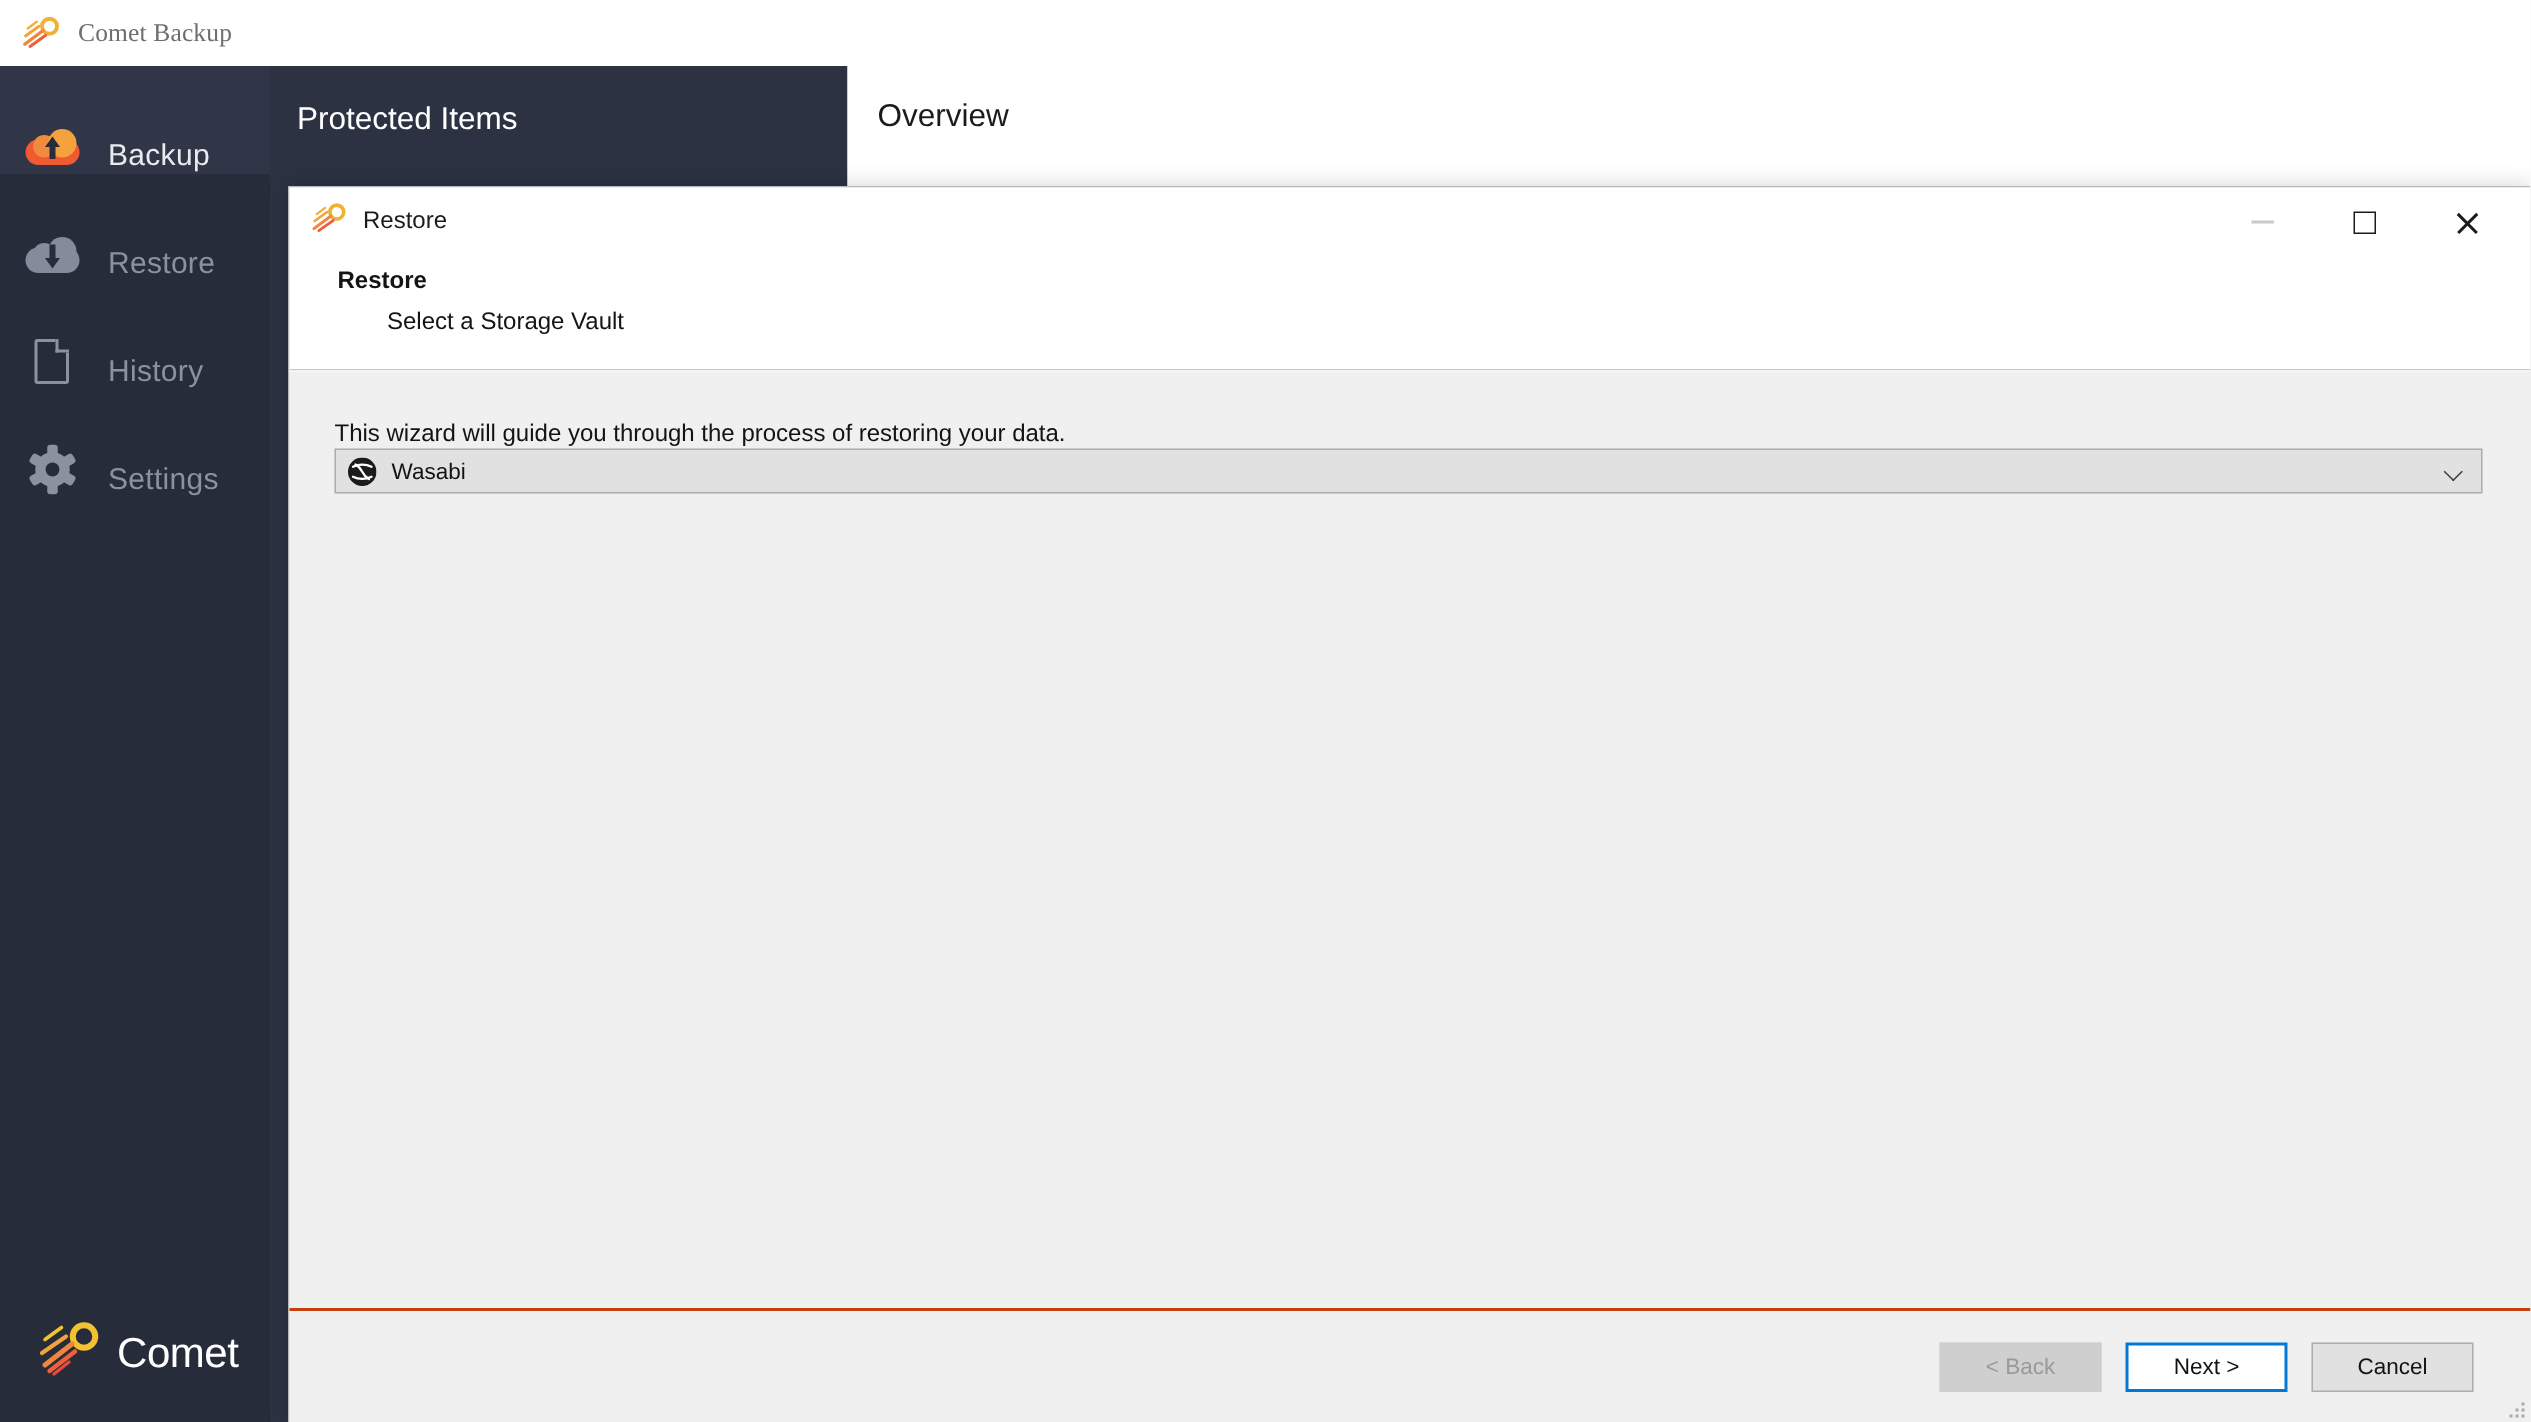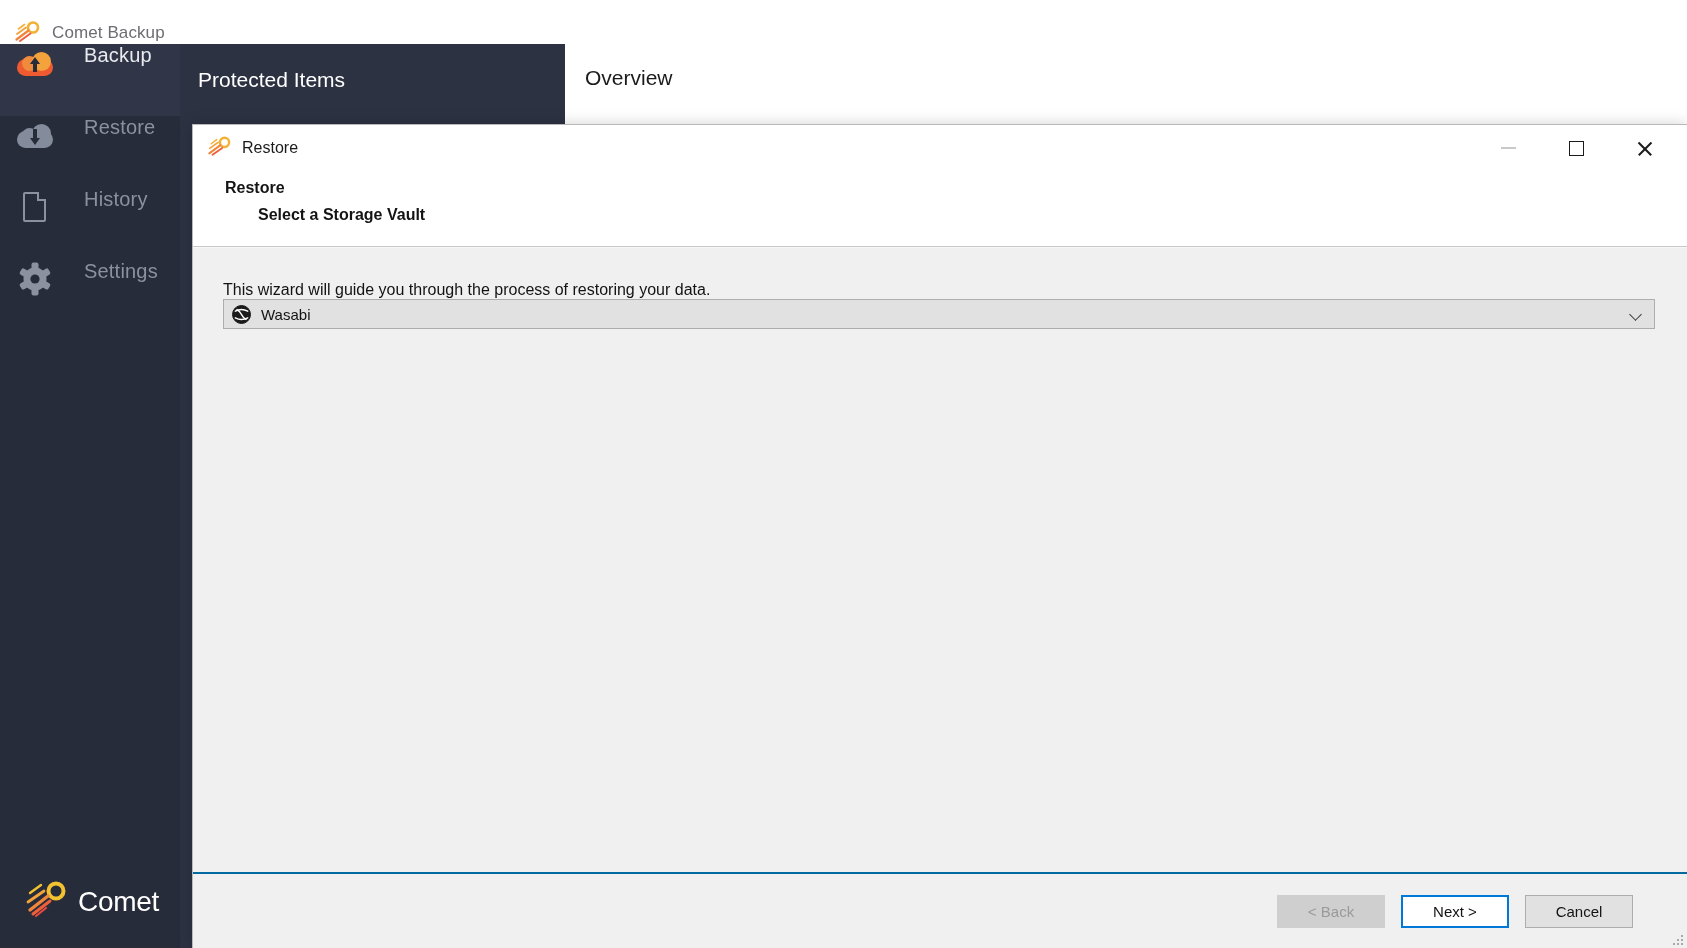--- a/index.html
+++ b/index.html
@@ -15,23 +15,24 @@
   #app-window {
     position: absolute; inset: 0;
     background: #ffffff;
   }
 
   
   #app-titlebar {
     position: absolute; left: 0; top: 0;
     width: 1687px; height: 44px;
     background: #ffffff;
-    display: flex; align-items: flex-end;
+    display: flex; align-items: center;
     padding-left: 14px;
     border-bottom: 1px solid #ffffff;
+    font-family: Liberation Serif, serif;
   }
   #app-titlebar .app-title {
     font-size: 17px; color: #6d6d72;
     margin-left: 12px; letter-spacing: .1px;
   }
 
   
   .comet {
     position: relative;
     display: inline-block;
@@ -39,24 +40,23 @@
   }
 
   
   #sidebar {
     position: absolute; left: 0; top: 44px;
     width: 180px; height: 904px;
     background: #272c3a;
   }
   .nav-item {
     height: 72px;
-    display: flex; align-items: flex-start;
+    display: flex; align-items: flex-end;
     padding-left: 16px;
     cursor: default;
-    gap: 12px;
   }
   .nav-item .nav-label {
     font-size: 20px; color: #8b919e;
     margin-left: 18px; letter-spacing: .2px;
   }
   .nav-item.active { background: #303647; }
   .nav-item.active .nav-label { color: #e8eaee; }
 
   .icon-box { width: 38px; height: 38px; position: relative; flex: none; }
 
@@ -201,21 +201,21 @@
   #dialog-heading {
     flex: none; background: #ffffff;
     padding: 8px 0 22px 32px;
     border-bottom: 1px solid #c8c8c8;
   }
   #dialog-heading .h-main {
     font-size: 16px; font-weight: bold; color: #141414;
     margin-bottom: 9px;
   }
   #dialog-heading .h-sub {
-    font-size: 16px; color: #141414; padding-left: 33px; font-weight: bold;
+    font-size: 16px; color: #141414; padding-left: 33px;
   }
 
   
   #dialog-body {
     flex: 1 1 auto;
     background: #f0f0f0;
     border-top: 1px solid #f7f7f7;
     padding: 33px 0 0 30px;
     position: relative;
   }
@@ -245,23 +245,23 @@
     border-right: 1.4px solid #3a3a3a;
     border-bottom: 1.4px solid #3a3a3a;
     transform: rotate(45deg);
   }
   .wasabi-icon { width: 19px; height: 19px; flex: none; }
 
   
   #dialog-footer {
     flex: none; height: 76px;
     background: #f0f0f0;
-    border-top: 2px solid #0369a1;
+    border-top: 2px solid #c2410c;
     display: flex; align-items: center; justify-content: flex-end;
-    padding-right: 54px;
+    padding-right: 38px;
     position: relative;
   }
   .dlg-btn {
     width: 108px; height: 33px;
     font-size: 15px;
     font-family: "Liberation Sans", sans-serif;
     display: flex; align-items: center; justify-content: center;
     margin-left: 16px;
     cursor: default;
   }

